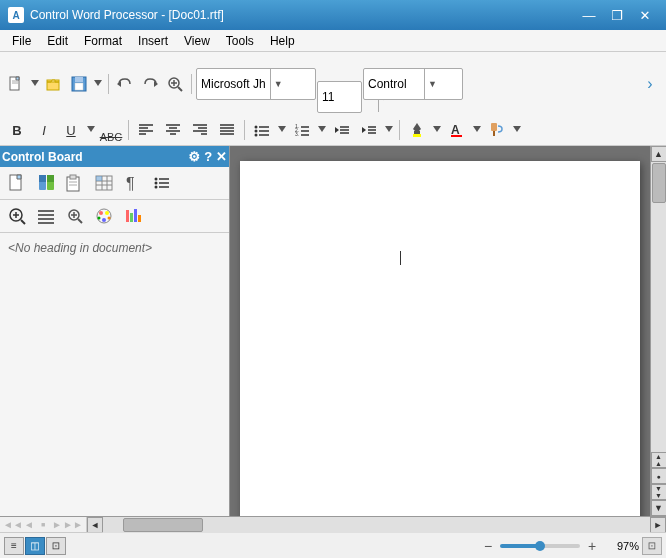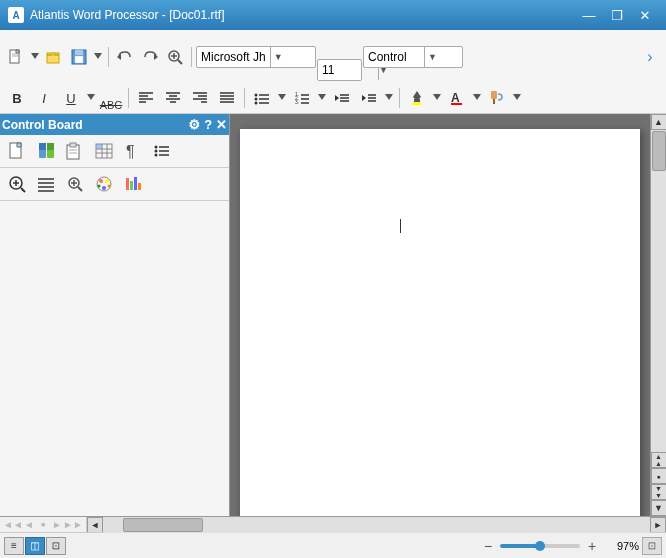--- a/index.html
+++ b/index.html
@@ -56,21 +56,21 @@
       display: flex; align-items: center; justify-content: center;
       font-size: 13px;
       color: #333;
     }
     .tb-separator { width: 1px; height: 20px; background: #bbb; margin: 0 3px; }
     .tb-dropdown {
       display: flex; align-items: center;
       border: 1px solid #aaa;
       background: white;
       border-radius: 2px;
-      height: 22px;
+      height: 32px;
       cursor: pointer;
       font-size: 12px;
     }
     .tb-dropdown-text { padding: 0 4px; min-width: 60px; overflow: hidden; white-space: nowrap; }
     .tb-dropdown-arrow { width: 16px; height: 100%; display: flex; align-items: center; justify-content: center; border-left: 1px solid #aaa; font-size: 9px; color: #555; }
     .font-select { width: 120px; }
     .size-select { width: 45px; margin-top: 27px; }
     .style-select { width: 100px; }
 
     
@@ -292,28 +292,37 @@
   </style>
 </head>
 <body>
 
 <div class="app-wrapper">
 
   <div class="title-bar">
     <div class="title-bar-icon">
       <span>A</span>
     </div>
-    <span class="title-bar-text">Atlantis Word Processor - [Doc01.rtf]</span>
+    <span class="title-bar-text">Control Word Processor - [Doc01.rtf]</span>
     <div class="title-bar-controls">
       <button class="title-bar-btn">—</button>
       <button class="title-bar-btn">❐</button>
       <button class="title-bar-btn close">✕</button>
     </div>
   </div>
 
+  <div class="menu-bar">
+    <div class="menu-item">File</div>
+    <div class="menu-item">Edit</div>
+    <div class="menu-item">Format</div>
+    <div class="menu-item">Insert</div>
+    <div class="menu-item">View</div>
+    <div class="menu-item">Tools</div>
+    <div class="menu-item">Help</div>
+  </div>
 
   <div class="toolbar-container">
 
     <div class="toolbar-row">
 
       <button class="tb-btn" title="New">
         <svg width="16" height="16" viewBox="0 0 16 16">
             <rect x="2" y="1" width="9" height="13" fill="white" stroke="#666" stroke-width="1"></rect>
             <polyline points="8,1 11,1 11,4 8,4 8,1" fill="#aad4f5" stroke="#666" stroke-width="1"></polyline>
             <line x1="4" y1="5" x2="10" y2="5" stroke="#aaa" stroke-width="1"></line>
@@ -627,20 +636,23 @@
         <button class="cb-tb-btn">
           <svg width="18" height="18" viewBox="0 0 18 18">
               <rect x="2" y="3" width="3" height="12" fill="#f66"></rect>
               <rect x="6" y="6" width="3" height="9" fill="#6c6"></rect>
               <rect x="10" y="2" width="3" height="13" fill="#66f"></rect>
               <rect x="14" y="8" width="3" height="7" fill="#f80"></rect>
             </svg>
         </button>
       </div>
 
+      <div class="cb-content">
+        <span>&lt;No heading in document&gt;</span>
+      </div>
     </div>
 
     <div class="doc-wrapper">
       <div class="doc-page">
         <div class="doc-cursor"></div>
       </div>
     </div>
 
     <div class="v-scroll-bar">
       <button class="scroll-btn">▲</button>

